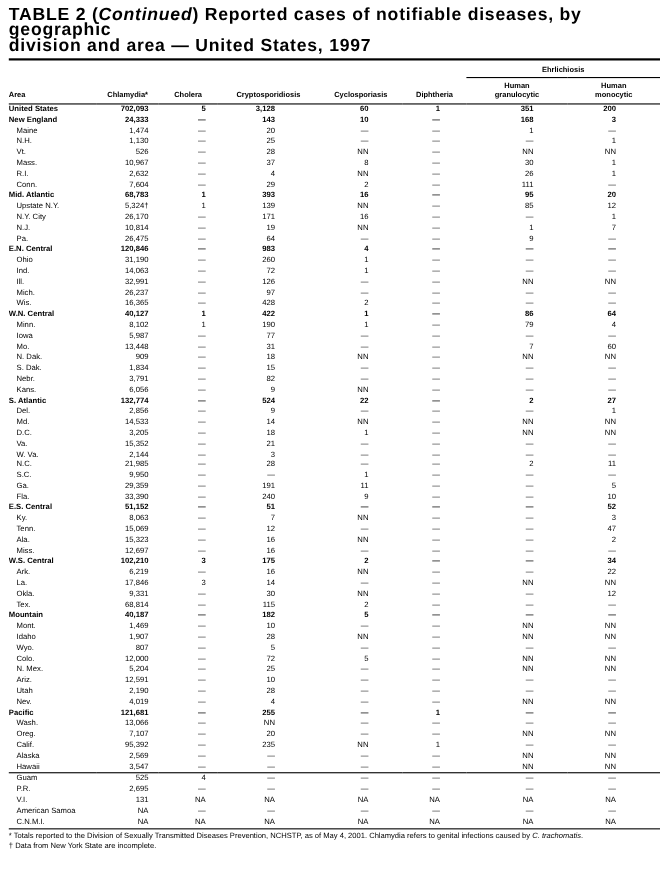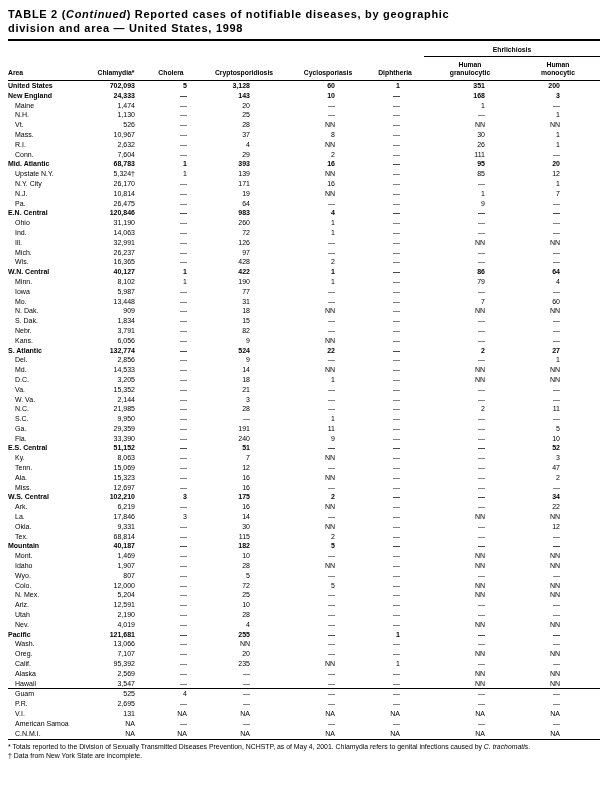--- a/index.html
+++ b/index.html
@@ -7,21 +7,21 @@
   body {
     width:608px; height:806px;
     font-family:"Liberation Sans", sans-serif;
     color:#000;
     overflow:hidden;
   }
   .page { padding:7px 8px 0 8px; }
 
   .title {
     font-weight:bold;
-    font-size:11px;
+    font-size:16px;
     line-height:14px;
     letter-spacing:0.7px;
   }
   .title i { font-style:italic; }
 
   .rule-thick { border-top:2px solid #000; margin-top:4px; }
 
   table {
     width:592px;
     border-collapse:collapse;
@@ -79,21 +79,21 @@
   .fn { padding-left:8px; text-indent:-8px; }
   .fn i { font-style:italic; }
 </style>
 </head>
 <body>
 
 <div class="page">
 
   <div class="title">
     <span>TABLE 2 (</span><i>Continued</i><span>) Reported cases of notifiable diseases, by geographic</span><br>
-    <span>division and area — United States, 1998</span>
+    <span>division and area — United States, 1997</span>
   </div>
 
   <div class="rule-thick"></div>
 
   <table>
     <colgroup>
       <col class="c-area">
         <col class="c2">
         <col class="c3">
         <col class="c4">

